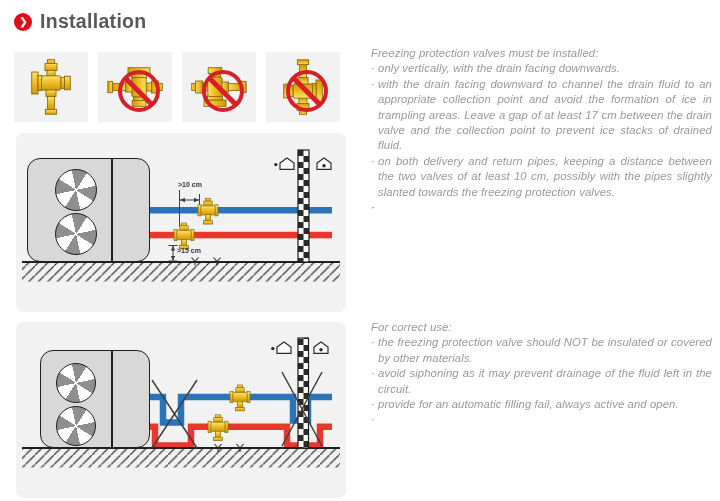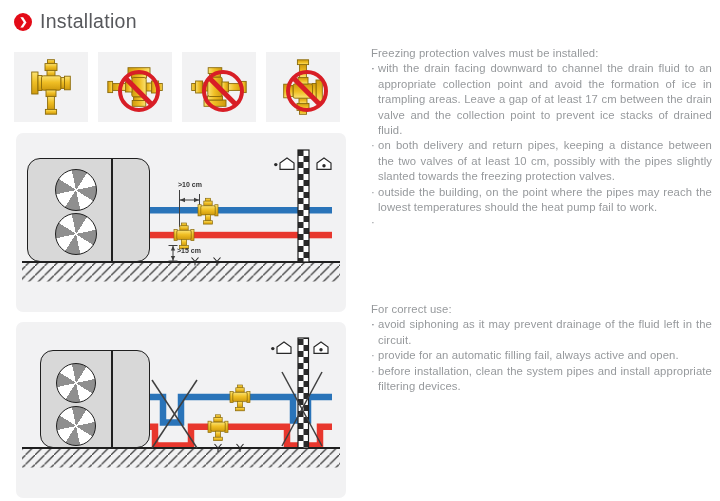--- a/index.html
+++ b/index.html
@@ -6,21 +6,21 @@
   body{
     width:720px;height:501px;position:relative;background:#ffffff;overflow:hidden;
     font-family:"Liberation Sans", sans-serif;
   }
   .page{position:absolute;inset:0;}
   
   .header{position:absolute;left:14px;top:10px;display:flex;align-items:center;gap:8px;}
   .accent-circle{width:18px;height:18px;border-radius:50%;background:var(--accent_red,#e30b17);
     display:flex;align-items:center;justify-content:center;}
   .accent-circle span{color:#fff;font-size:10px;font-weight:bold;line-height:18px;padding-left:1px;}
-  .title{margin:0;font-size:19.5px;font-weight:normal;color:var(--title_gray,#57585c);letter-spacing:.3px;}
+  .title{margin:0;font-size:19.5px;font-weight:bold;color:var(--title_gray,#57585c);letter-spacing:.3px;}
   
   .vbox{position:absolute;top:52px;width:74px;height:70px;background:var(--panel_bg,#f2f2f3);}
   .valve-wrap{position:absolute;left:50%;top:50%;width:40px;height:56px;margin:-28px 0 0 -20px;}
   .valve-wrap.rot90{transform:rotate(90deg);}
   .valve-wrap.rotm90{transform:rotate(-90deg);}
   .valve-wrap.rot180{transform:rotate(180deg);}
   .valve-svg{width:40px;height:56px;display:block;}
   .no-sign{position:absolute;left:50%;top:50%;width:34px;height:34px;margin:-17px 0 0 -17px;
     border:4.5px solid var(--prohibition_red,#d81e26);border-radius:50%;}
   .no-sign::after{content:"";position:absolute;left:-1px;right:-1px;top:50%;height:4.5px;margin-top:-2.25px;
@@ -32,21 +32,21 @@
     border-radius:13px;box-sizing:border-box;}
   .divider{position:absolute;top:-1px;bottom:-1px;width:1.5px;background:var(--machine_line,#1f1f1f);}
   .fan{position:absolute;border-radius:50%;border:1.3px solid var(--machine_line,#1f1f1f);box-sizing:border-box;
     background:conic-gradient(from -12deg, var(--fan_gray,#8f8f8f) 0deg 45deg, #ffffff 45deg 90deg,
       var(--fan_gray,#8f8f8f) 90deg 135deg, #ffffff 135deg 180deg,
       var(--fan_gray,#8f8f8f) 180deg 225deg, #ffffff 225deg 270deg,
       var(--fan_gray,#8f8f8f) 270deg 315deg, #ffffff 315deg 360deg);}
   .dim-label{position:absolute;font-size:7px;font-weight:bold;color:#333;white-space:nowrap;}
   
   .text-block{position:absolute;left:371px;width:341px;color:var(--text_gray,#96999c);
-    font-size:11.3px;line-height:15.4px;letter-spacing:.1px;}
+    font-size:11.3px;line-height:15.4px;letter-spacing:.1px;font-style:italic;}
   .intro{text-align:left;}
   .bullet-item{position:relative;padding-left:7px;text-align:justify;}
   .bullet-dot{position:absolute;left:0;top:0;}
   
   .pipe-blue{stroke:var(--pipe_blue,#2a74b9);stroke-width:6.5;fill:none;}
   .pipe-red{stroke:var(--pipe_red,#e8372d);stroke-width:6.5;fill:none;}
   .ground-line{stroke:var(--machine_line,#1f1f1f);stroke-width:1.8;}
   .dim line{stroke:var(--dim_line,#3f3f3f);stroke-width:1;}
   .dim polygon{fill:var(--dim_line,#3f3f3f);}
   .xmark line{stroke:#3f3f3f;stroke-width:1.5;}
@@ -211,61 +211,61 @@
       <use href="#valve-sm" x="202" y="104.8"></use>
     </svg>
   </div>
 
   <div class="text-block" style="top:46px">
     <div class="intro">Freezing protection valves must be installed:</div>
     <div>
 
         <div class="bullet-item">
           <span class="bullet-dot">·</span>
+          <span class="bullet-text">only vertically, with the drain facing downwards.</span>
         </div>
 
         <div class="bullet-item">
           <span class="bullet-dot">·</span>
           <span class="bullet-text">with the drain facing downward to channel the drain fluid to an appropriate collection point and avoid the formation of ice in trampling areas. Leave a gap of at least 17 cm between the drain valve and the collection point to prevent ice stacks of drained fluid.</span>
         </div>
 
         <div class="bullet-item">
           <span class="bullet-dot">·</span>
           <span class="bullet-text">on both delivery and return pipes, keeping a distance between the two valves of at least 10 cm, possibly with the pipes slightly slanted towards the freezing protection valves.</span>
         </div>
 
         <div class="bullet-item">
           <span class="bullet-dot">·</span>
-          <span class="bullet-text">outside the building, on the point where the pipes may reach the lowest temperatures should the heat pump fail to work.</span>
         </div>
 
         <div class="bullet-item">
           <span class="bullet-dot">·</span>
         </div>
       </div>
   </div>
 
-  <div class="text-block" style="top:302px">
+  <div class="text-block" style="top:320px">
     <div class="intro">For correct use:</div>
     <div>
 
         <div class="bullet-item">
           <span class="bullet-dot">·</span>
+          <span class="bullet-text">the freezing protection valve should NOT be insulated or covered by other materials.</span>
         </div>
 
         <div class="bullet-item">
           <span class="bullet-dot">·</span>
           <span class="bullet-text">avoid siphoning as it may prevent drainage of the fluid left in the circuit.</span>
         </div>
 
         <div class="bullet-item">
           <span class="bullet-dot">·</span>
           <span class="bullet-text">provide for an automatic filling fail, always active and open.</span>
         </div>
 
         <div class="bullet-item">
           <span class="bullet-dot">·</span>
-          <span class="bullet-text">before installation, clean the system pipes and install appropriate filtering devices.</span>
         </div>
       </div>
   </div>
 
 </div>
 
 </body></html>

